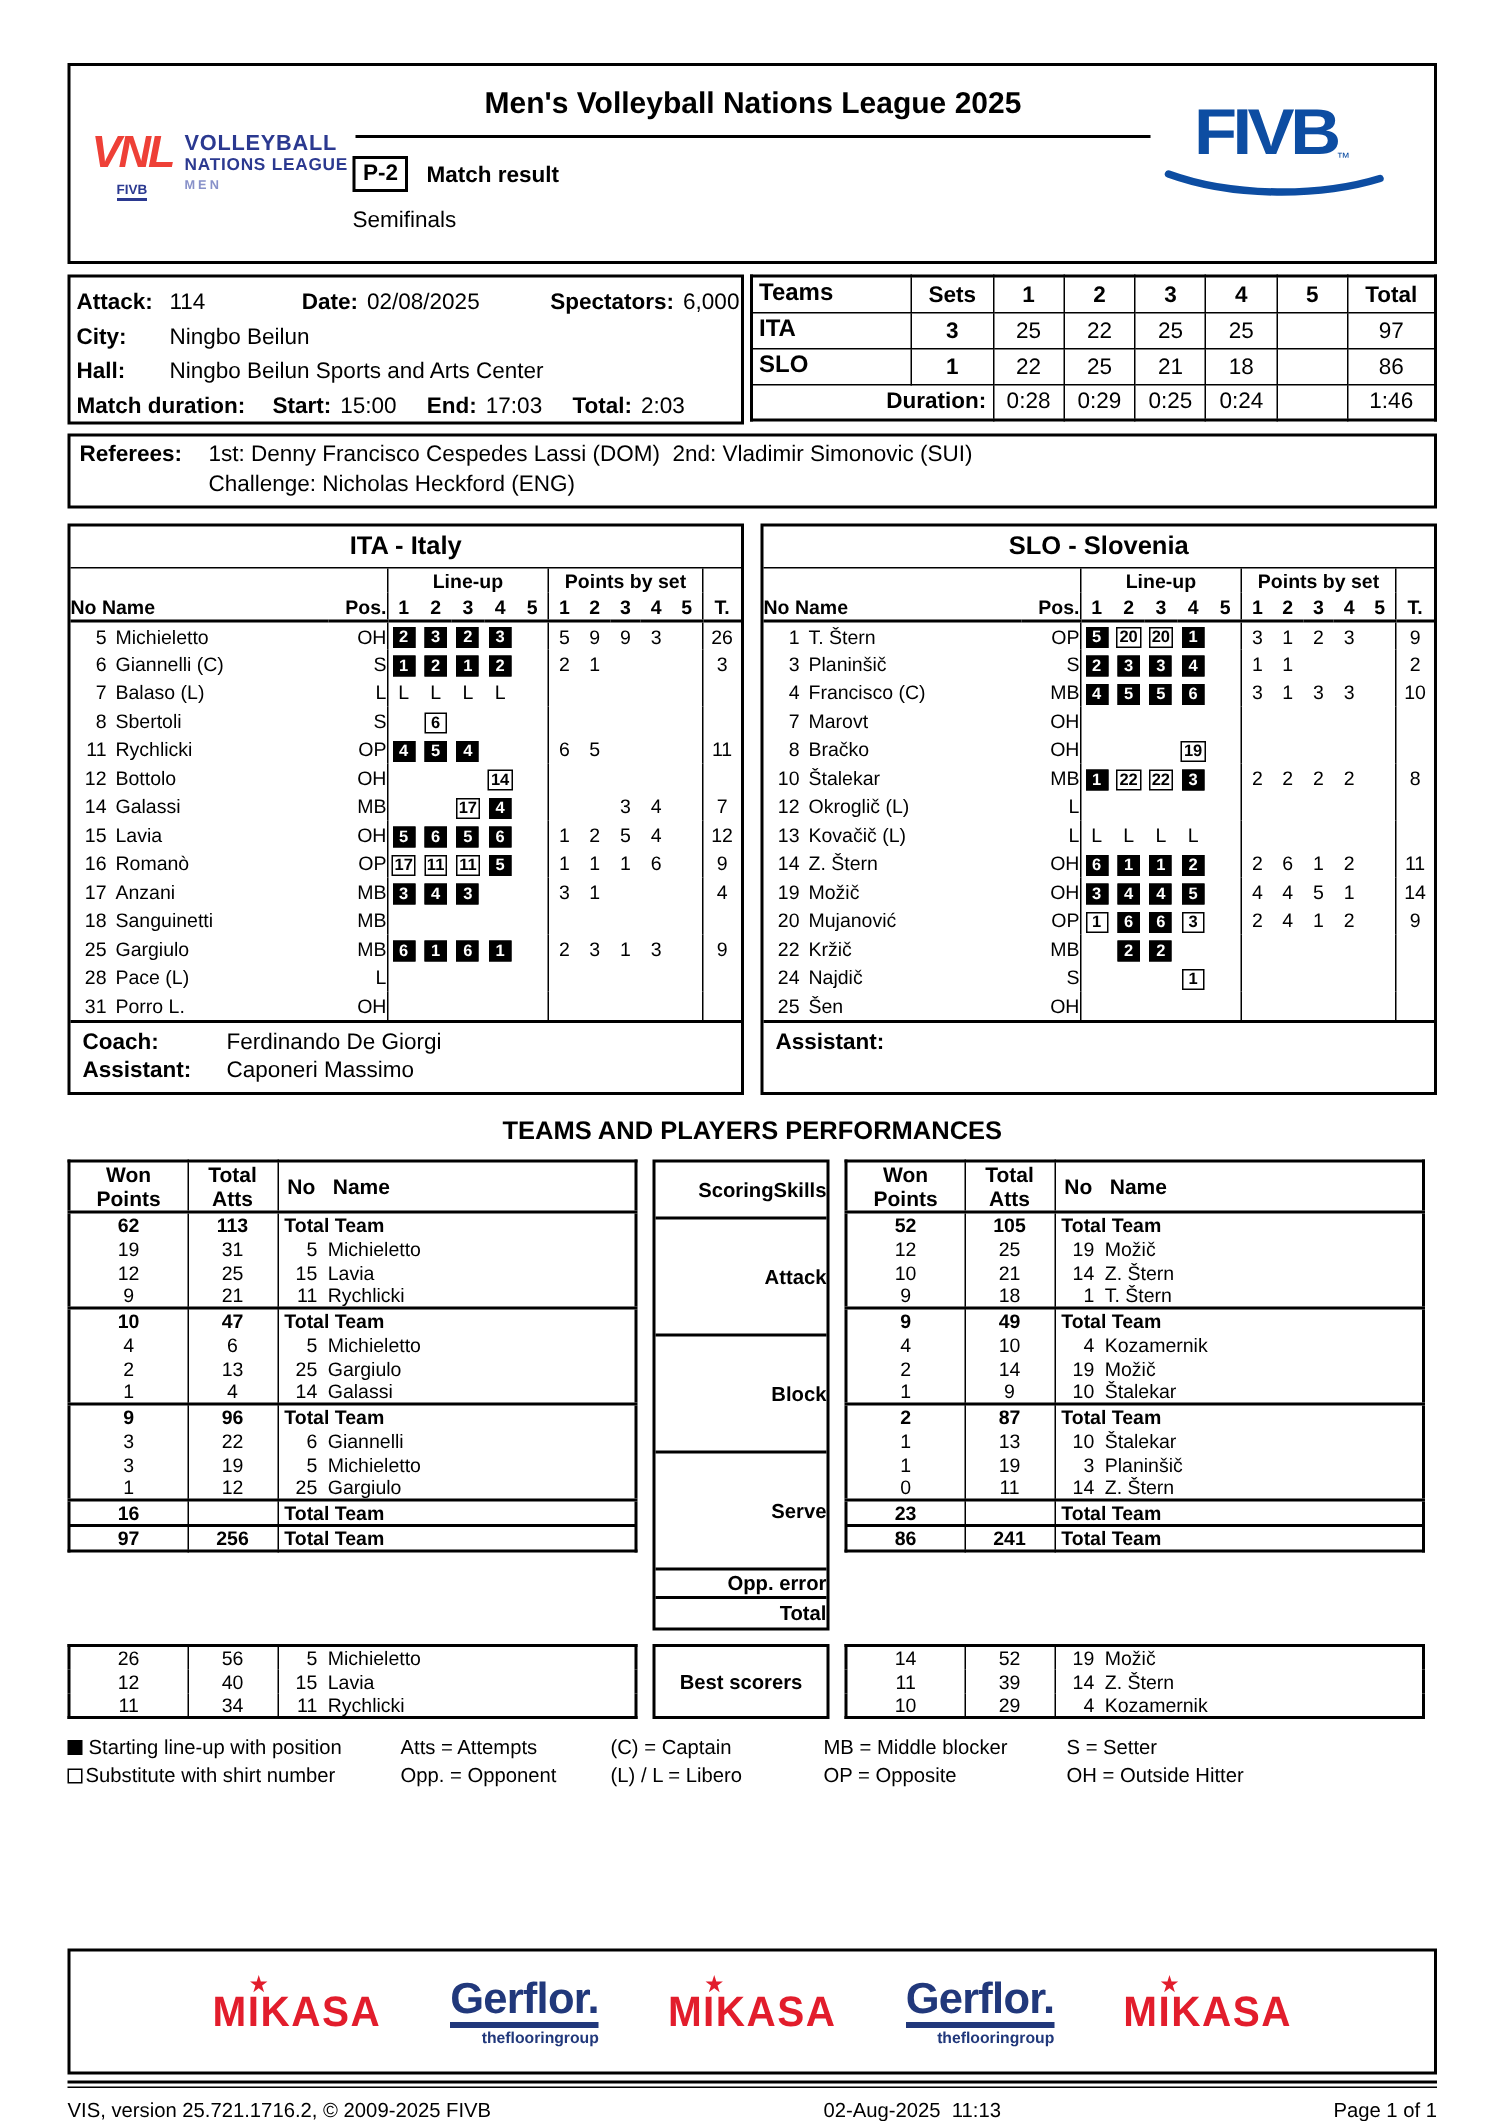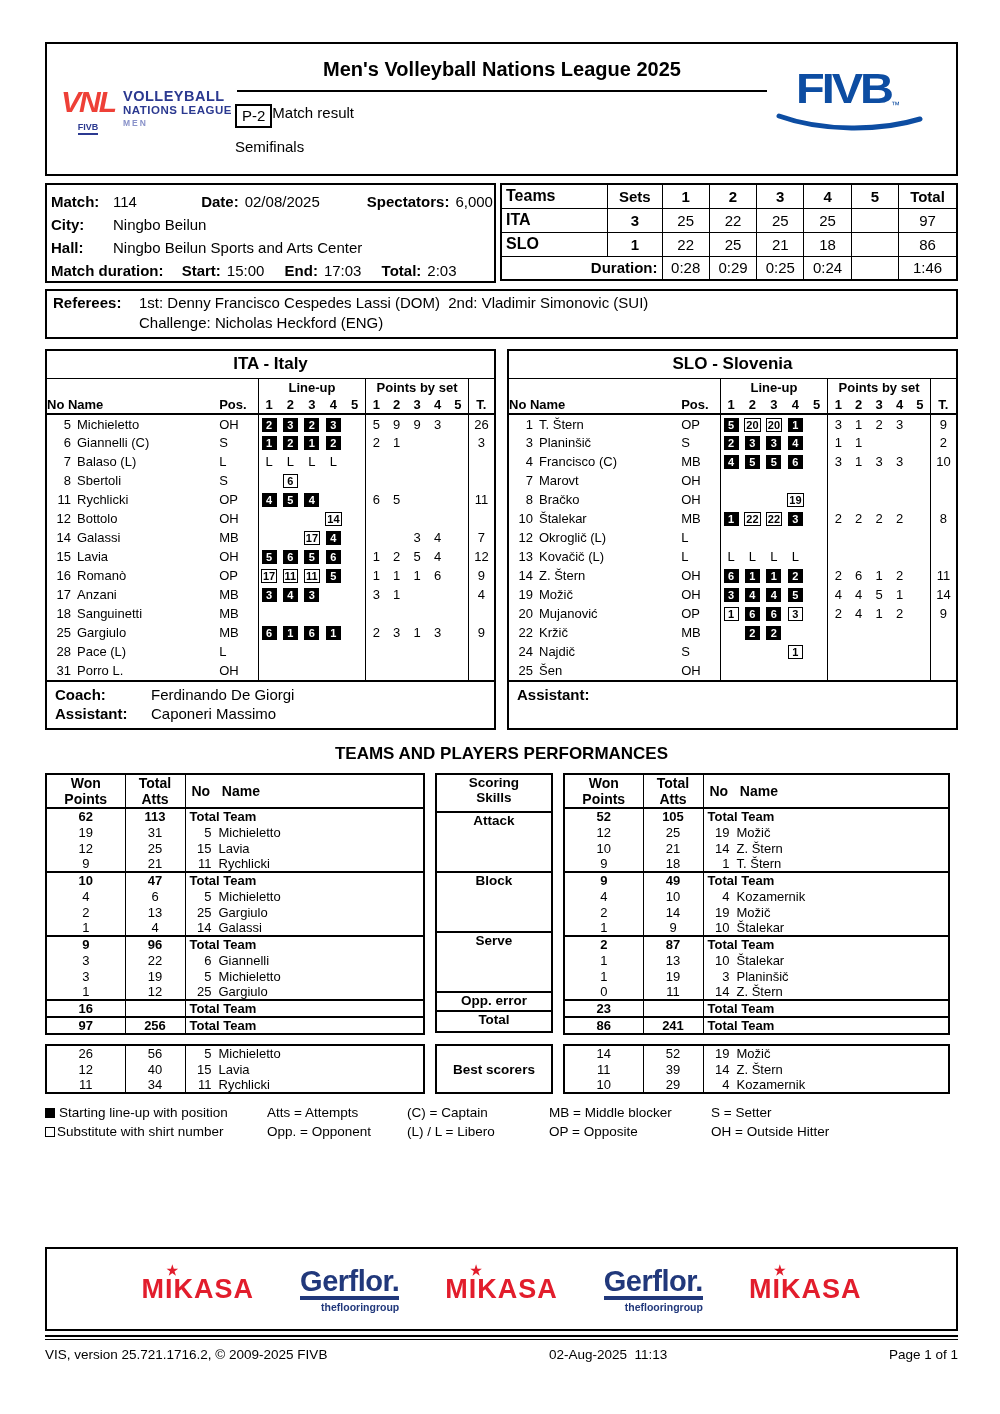--- a/index.html
+++ b/index.html
@@ -15,21 +15,21 @@
   .vnl-logo { position:absolute; left:14px; top:44px; display:flex; gap:8px; align-items:flex-start; }
   .vnl-mark { text-align:center; }
   .vnl-mark .vnl-word { font-size:30px; font-weight:bold; font-style:italic; color:var(--vnl-red,#ee4037); letter-spacing:-2px; line-height:28px; }
   .vnl-mark .vnl-fivb { font-size:9px; font-weight:bold; color:var(--vnl-blue,#2b3990); border-bottom:2px solid var(--vnl-blue,#2b3990); display:inline-block; padding-bottom:1px; }
   .vnl-text .l1 { font-size:14.5px; font-weight:bold; color:var(--vnl-blue,#2b3990); letter-spacing:0.5px; }
   .vnl-text .l2 { font-size:11.5px; font-weight:bold; color:var(--vnl-blue,#2b3990); letter-spacing:0.5px; }
   .vnl-text .l3 { font-size:8.5px; font-weight:bold; color:var(--vnl-men,#8891c9); letter-spacing:2px; margin-top:2px; }
   .header-center { position:absolute; left:188px; top:14px; width:534px; }
   .main-title { font-size:20px; font-weight:bold; text-align:center; }
   .title-rule { border-top:2px solid #000; margin:9px 2px 12px 2px; }
-  .p2-row { display:flex; align-items:flex-start; gap:0; }
+  .p2-row { display:flex; align-items:center; gap:12px;font-weight:bold; }
   .p2-box { border:2px solid #000; padding:0 5px; font-size:15px; line-height:20px; }
   .form-name { font-size:15px; }
   .phase { margin-top:10px; font-size:15px; text-align:left; }
   .fivb-logo { position:absolute; right:28px; top:22px; width:160px; text-align:center; }
   .fivb-word { font-size:47px; font-weight:bold; color:var(--fivb-blue,#0d4da2); letter-spacing:-3px; line-height:44px; transform:scaleY(0.92); display:inline-block; }
   .fivb-tm { font-size:9px; color:var(--fivb-blue,#0d4da2); vertical-align:bottom; }
   .fivb-swoosh { display:block; margin:2px auto 0; }
 
   
   .info-row { display:flex; gap:4px; margin-top:7px; }
@@ -60,21 +60,21 @@
   .team-title { text-align:center; font-weight:bold; font-size:17px; padding:3px 0 4px; border-bottom:1px solid #000; }
   table.roster { border-collapse:collapse; width:100%; table-layout:fixed; font-size:13px; }
   table.roster th { font-weight:bold; padding:0; }
   table.roster td { padding:0; height:19px; }
   .r-name{width:168px}.r-pos{width:38px}.r-lu{width:21px}.r-pt{width:20px}.r-tot{width:25px}
   tr.hd1 th { height:16px; }
   tr.hd2 th { height:19px; border-bottom:2px solid #000; }
   th.grp { text-align:center; font-size:13px; }
   .bdl { border-left:1px solid #000; }
   th.nn { text-align:left; padding-left:3px; }
-  th.posh, td.posc { text-align:left; padding-right:7px; }
+  th.posh, td.posc { text-align:right; padding-right:7px; }
   td.namec { text-align:left; }
   td.namec .no { display:inline-block; width:24px; text-align:right; margin-right:6px; }
   td.luc, td.ptc, td.totc, th.num { text-align:center; }
   .sq { display:inline-block; min-width:15px; height:14px; line-height:13px; font-weight:bold; font-size:11px; text-align:center; padding:0 1px; }
   .sq.start { background:#000; color:#fff; border:1px solid #000; }
   .sq.sub { background:#fff; color:#000; border:1px solid #000; }
   .staff { border-top:2px solid #000; padding:3px 8px 5px; font-size:15px; }
   .staff .line { line-height:19px; }
   .staff .slbl { font-weight:bold; display:inline-block; width:96px; }
 
@@ -85,23 +85,23 @@
   table.perf.left { width:380px; } table.perf.right { width:387px; }
   .p-won{width:79px}.p-atts{width:60px}
   table.perf thead th { height:20px; border-bottom:2px solid #000; vertical-align:middle; text-align:center; font-size:14px; }
   table.perf thead th.hname { text-align:left; padding-left:6px; white-space:pre; }
   table.perf td { height:16px; text-align:center; }
   table.perf td.pname { text-align:left; padding-left:4px; }
   table.perf td.pname .no { display:inline-block; width:22px; text-align:right; margin-right:7px; }
   table.perf tbody.sep { border-top:2px solid #000; }
   tr.team-row td { font-weight:bold; }
   .skills-box { width:118px; border:2px solid #000; font-weight:bold; font-size:13.5px; text-align:center; }
-  .sk { display:flex; flex-direction:column; justify-content:flex-start; align-items:center; }
+  .sk { display:flex; flex-direction:row; justify-content:flex-end; align-items:center; }
   .sk-h { height:38px; border-bottom:2px solid #000; }
-  .sk-big { height:60px; border-bottom:2px solid #000; }
+  .sk-big { height:78px; border-bottom:2px solid #000; }
   .sk-sm { height:19px; border-bottom:2px solid #000; }
   .sk-last { height:19px; }
   .best-row { display:flex; gap:10px; margin-top:9px; align-items:stretch; }
   .best-center { width:118px; border:2px solid #000; display:flex; align-items:center; justify-content:center; font-weight:bold; font-size:13.5px; }
 
   
   .legend { display:grid; grid-template-columns:222px 140px 142px 162px auto; margin-top:11px; font-size:13.5px; row-gap:4px; }
   .lg-sq { display:inline-block; width:10px; height:10px; margin-right:4px; vertical-align:-1px; }
   .lg-fill { background:#000; }
   .lg-open { border:1.5px solid #000; background:#fff; margin-right:2px; }
@@ -147,21 +147,21 @@
       <span class="fivb-word">FIVB</span><span class="fivb-tm">™</span>
       <svg class="fivb-swoosh" width="150" height="20" viewBox="0 0 150 20">
         <path d="M6 4 C 50 20, 108 19, 147 7" stroke="#0d4da2" stroke-width="5" fill="none" stroke-linecap="round"></path>
       </svg>
     </div>
   </div>
 
   <div class="info-row">
     <div class="match-info">
       <div class="line">
-        <span class="lab w62">Match:</span><span class="mi-gap" style="display:inline-block;width:66px">114</span>
+        <span class="lab w62">Attack:</span><span class="mi-gap" style="display:inline-block;width:66px">114</span>
         <span class="lab mi-sm">Date:</span><span class="mi-gap" style="display:inline-block;width:100px">02/08/2025</span>
         <span class="lab mi-sm">Spectators:</span><span>6,000</span>
       </div>
       <div class="line">
         <span class="lab w62">City:</span><span>Ningbo Beilun</span>
       </div>
       <div class="line">
         <span class="lab w62">Hall:</span><span>Ningbo Beilun Sports and Arts Center</span>
       </div>
       <div class="line">

